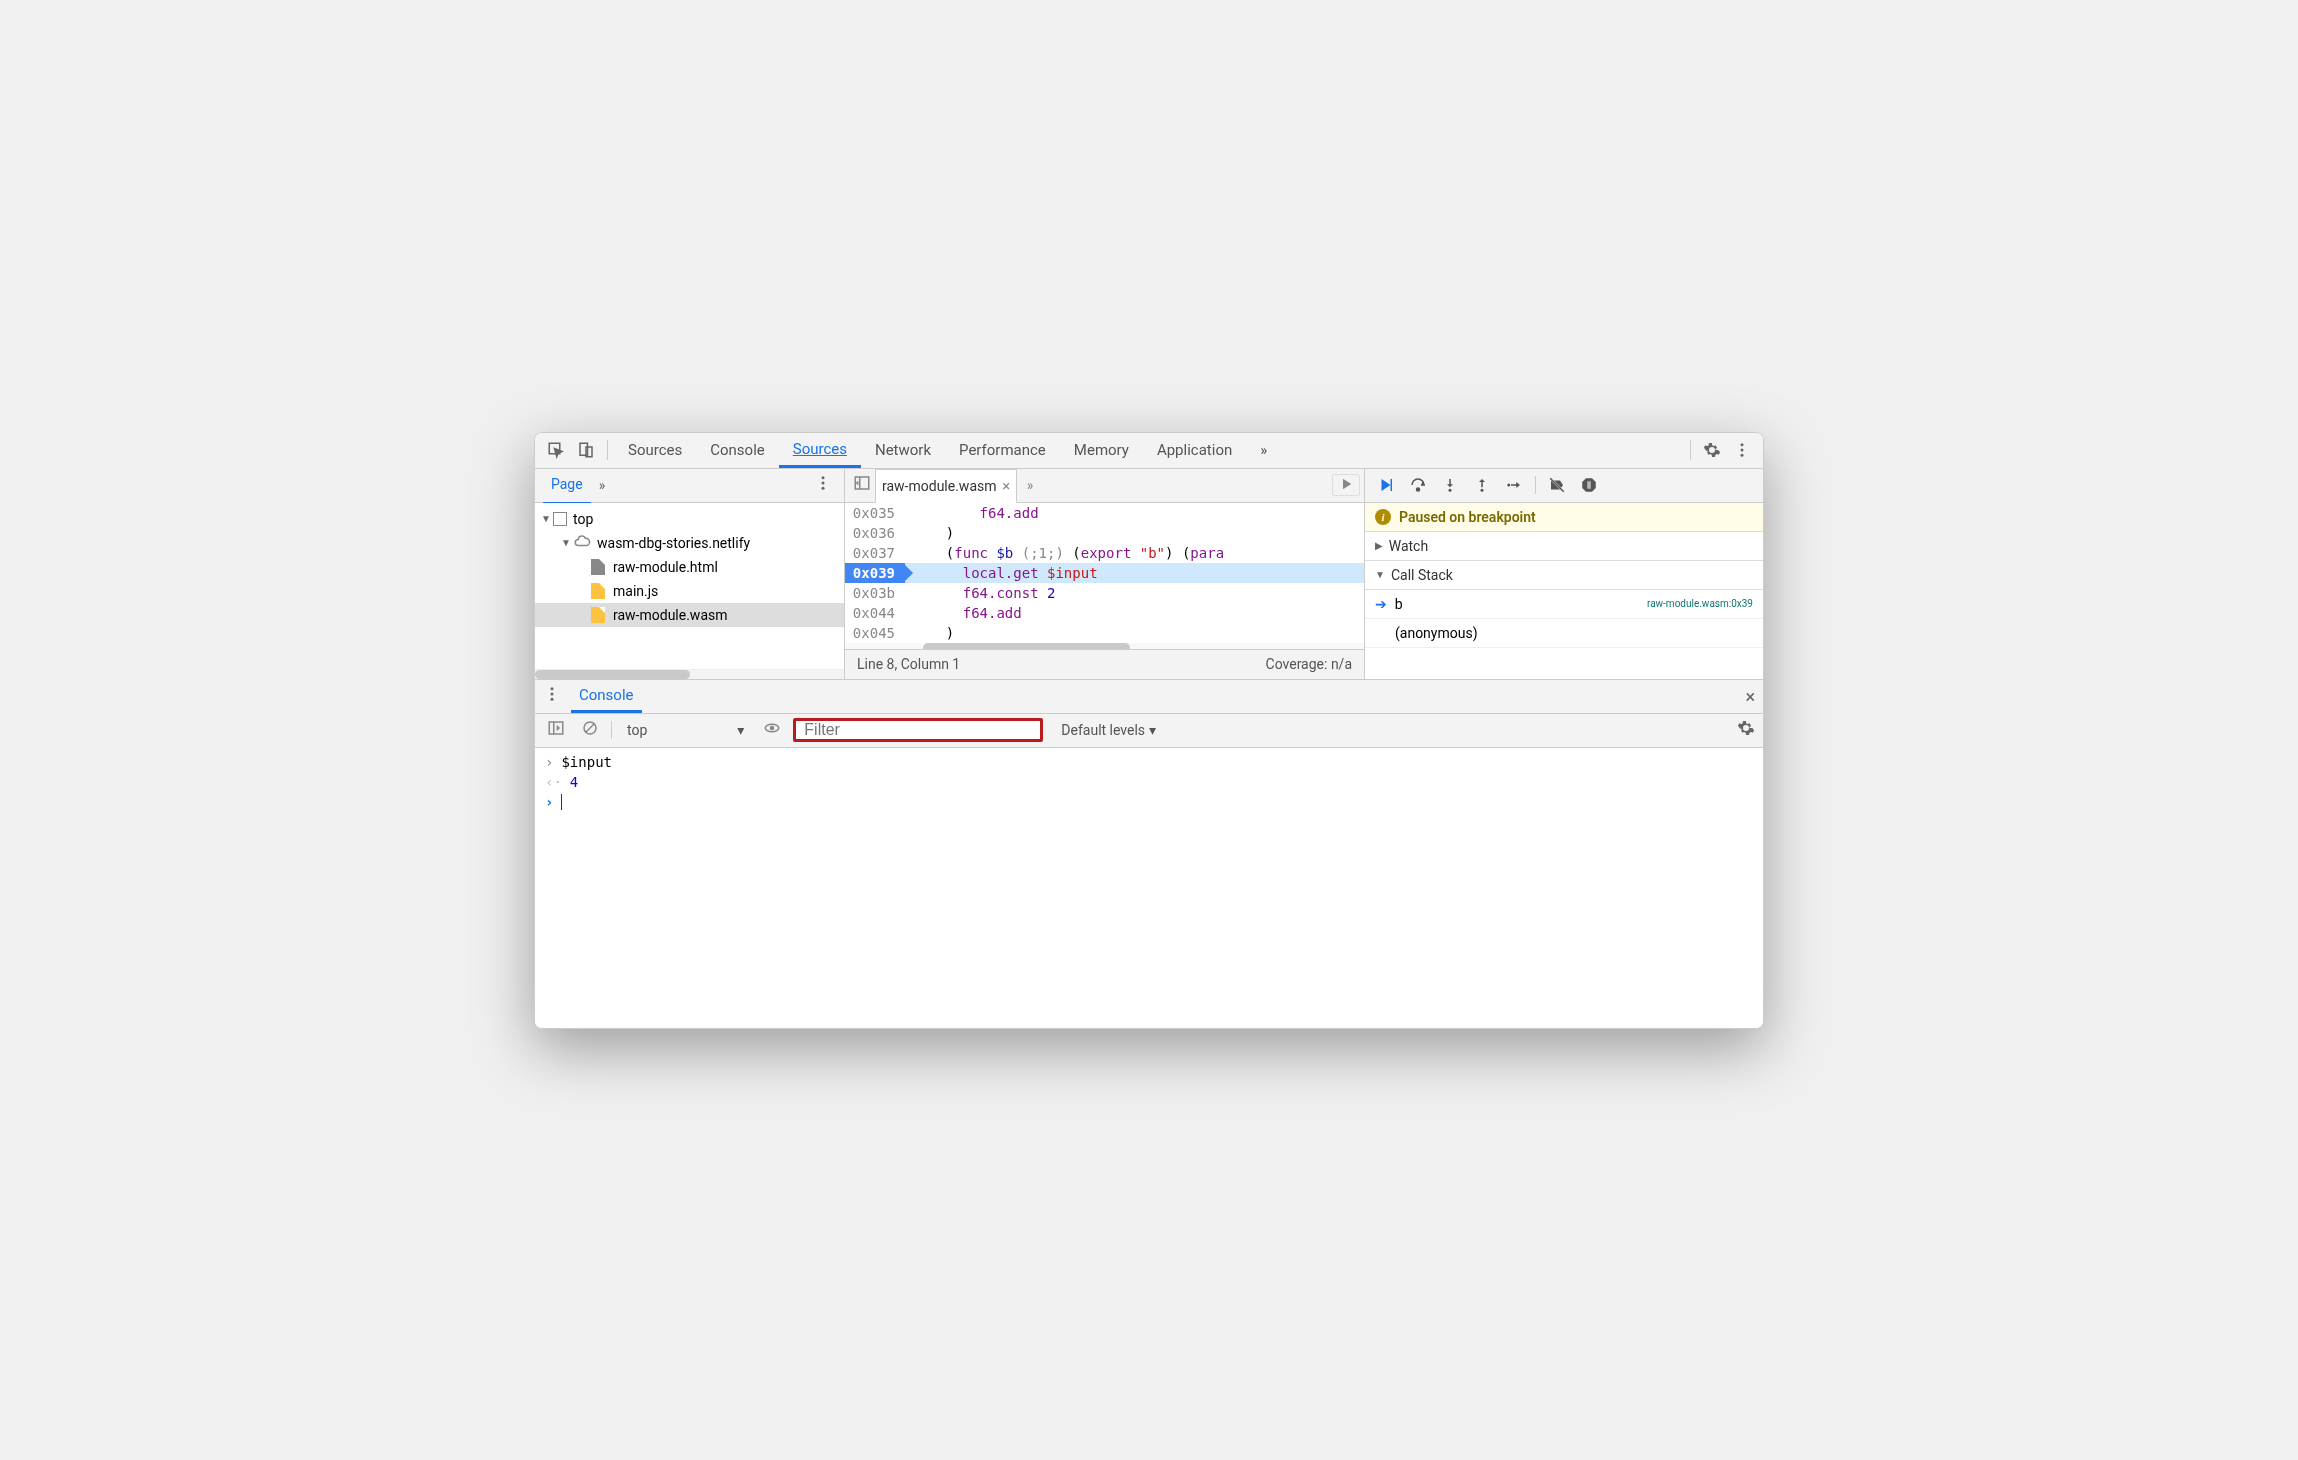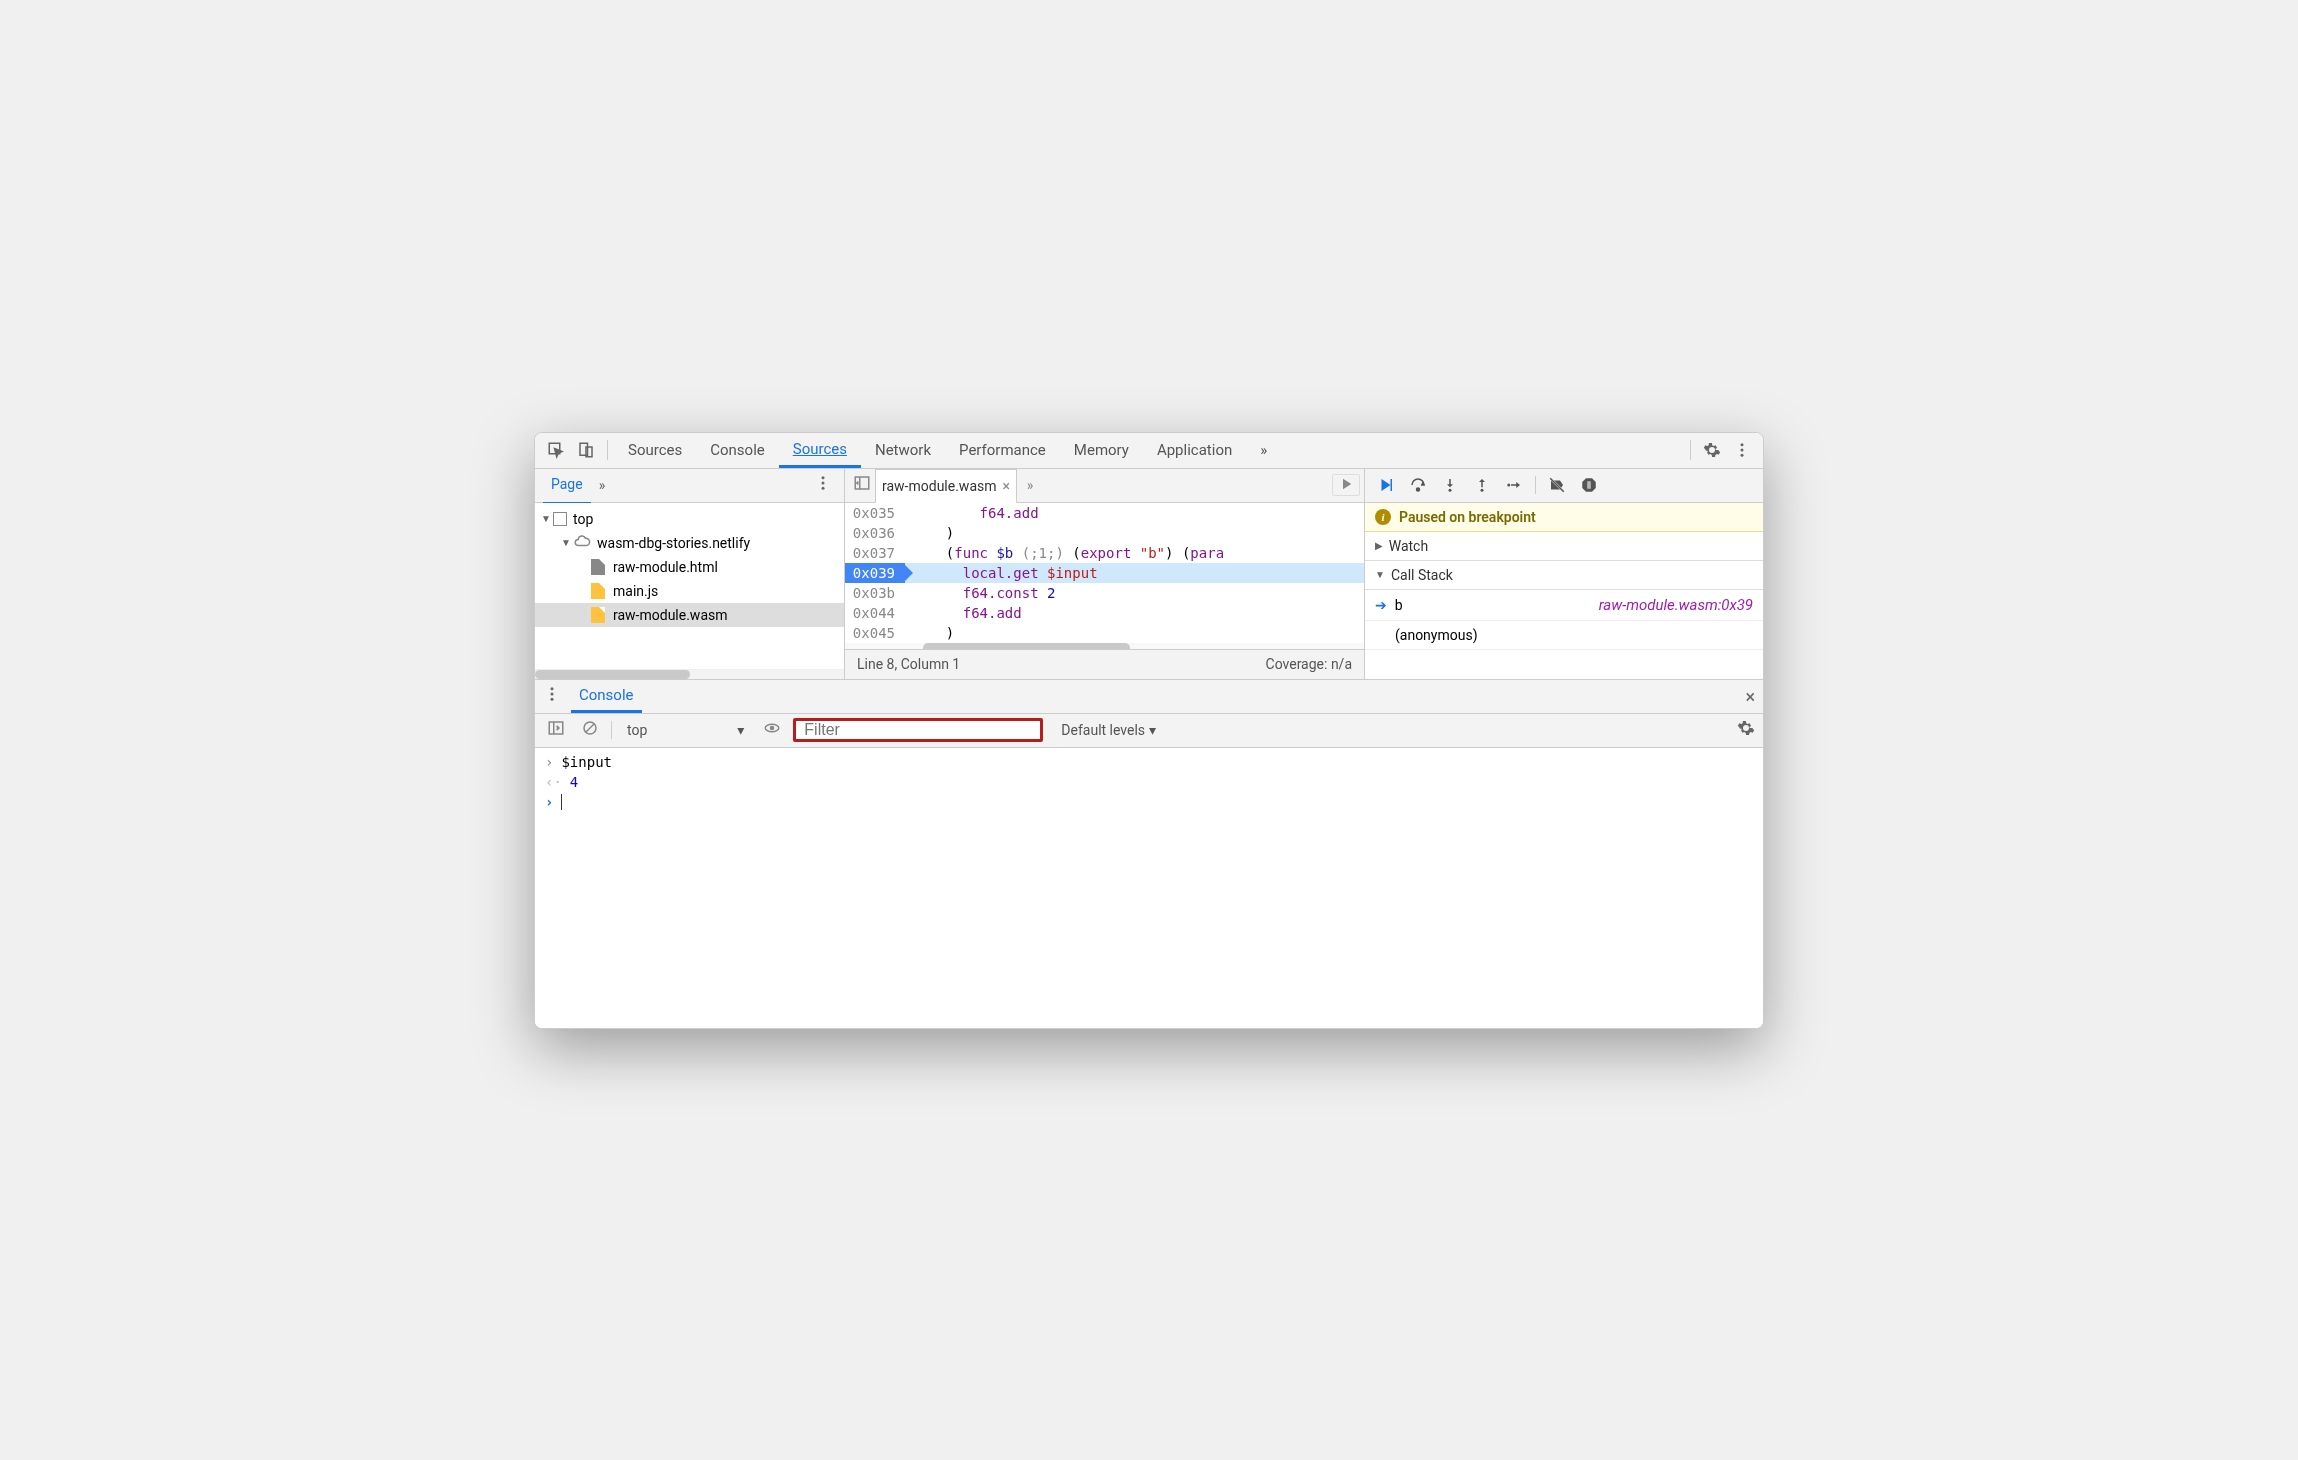--- a/index.html
+++ b/index.html
@@ -80,21 +80,21 @@
 
 .editor-pane { width: 520px; border-right: 1px solid #ccc; display: flex; flex-direction: column; }
 .editor-head { height: 34px; background: #f3f3f3; border-bottom: 1px solid #ccc; display: flex; align-items: center; padding: 0 4px; }
 .editor-head .ico { width: 26px; text-align: center; color: #888; cursor: pointer; }
 .editor-tab { padding: 0 6px; height: 34px; display: flex; align-items: center; font-size: 14px; color: #333; background: #fff; border-top: 1px solid #ccc; border-left: 1px solid #ccc; border-right: 1px solid #ccc; border-bottom: 1px solid #fff; margin-bottom: -1px; gap: 6px; }
 .editor-tab .x { color: #888; cursor: pointer; }
 .editor-head .play { margin-left: auto; color: #888; width: 28px; text-align: center; border: 1px solid #ddd; border-radius: 2px; height: 22px; line-height: 20px; }
 .code { flex: 1; font-family: ui-monospace, Menlo, Monaco, Consolas, monospace; font-size: 14px; overflow: hidden; background: #fff; }
 .code-row { display: flex; height: 20px; line-height: 20px; }
 .gutter { width: 60px; text-align: right; padding-right: 10px; color: #888; background: #fff; }
-.gutter.bp { background: #4285f4; color: #fff; position: relative; }
+.gutter.bp { background: #4285f4; color: #fff; position: relative; font-weight: bold; }
 .gutter.bp::after { content: ""; position: absolute; right: -8px; top: 0; border: 10px solid transparent; border-left-color: #4285f4; border-right-width: 0; }
 .ctext { flex: 1; padding-left: 24px; white-space: pre; }
 .code-row.hl { background: #cfe8fc; }
 .kw { color: #881391; }
 .fn { color: #1a1aa6; }
 .name { color: #c41a16; }
 .str { color: #c41a16; }
 .num { color: #1c00cf; }
 .co { color: #888; }
 .hscroll { height: 12px; background: #f8f8f8; }
@@ -106,21 +106,21 @@
 .dbg-toolbar { height: 34px; background: #f3f3f3; border-bottom: 1px solid #ccc; display: flex; align-items: center; padding: 0 6px; gap: 2px; }
 .dbg-toolbar .btn { width: 30px; height: 26px; display: flex; align-items: center; justify-content: center; color: #555; cursor: pointer; }
 .dbg-toolbar .btn.blue { color: #1a73e8; }
 .dbg-toolbar .divider { width: 1px; height: 18px; background: #ccc; margin: 0 4px; }
 .paused-banner { background: #fffde7; border-bottom: 1px solid #e6e28a; padding: 6px 10px; display: flex; align-items: center; gap: 8px; color: #7a6a00; font-weight: 600; font-size: 14px; }
 .paused-banner .ico { width: 16px; height: 16px; border-radius: 50%; background: #b08c00; color: #fffde7; display: flex; align-items: center; justify-content: center; font-size: 11px; font-style: italic; font-family: serif; font-weight: bold; }
 .sect { border-bottom: 1px solid #ddd; padding: 6px 10px; display: flex; align-items: center; gap: 6px; font-size: 14px; color: #333; cursor: pointer; }
 .sect .tri { font-size: 10px; color: #666; }
 .callrow { display: flex; align-items: center; padding: 6px 10px; font-size: 14px; gap: 8px; border-bottom: 1px solid #eee; }
 .callrow .arrow { color: #1a73e8; }
-.callrow .loc { margin-left: auto; color: #a21caf; font-size: 15px; font-style: italic; }
+.callrow .loc { margin-left: auto; color: #0f766e; font-size: 10px; }
 
 
 .drawer { border-top: 1px solid #ccc; }
 .drawer-head { height: 34px; background: #f3f3f3; border-bottom: 1px solid #ccc; display: flex; align-items: center; padding: 0 8px; }
 .drawer-head .more { color: #666; cursor: pointer; margin-right: 10px; }
 .drawer-head .dtab { font-size: 15px; color: #1a73e8; height: 34px; display: flex; align-items: center; border-bottom: 3px solid #1a73e8; padding: 0 8px; }
 .drawer-head .close { margin-left: auto; color: #666; cursor: pointer; font-size: 18px; }
 .console-toolbar { height: 34px; background: #f3f3f3; border-bottom: 1px solid #ccc; display: flex; align-items: center; padding: 0 8px; gap: 8px; }
 .console-toolbar .ico { color: #888; cursor: pointer; width: 26px; text-align: center; }
 .context-sel { display: flex; align-items: center; gap: 90px; color: #555; font-size: 14px; padding: 0 6px; border: 1px solid transparent; cursor: pointer; }

